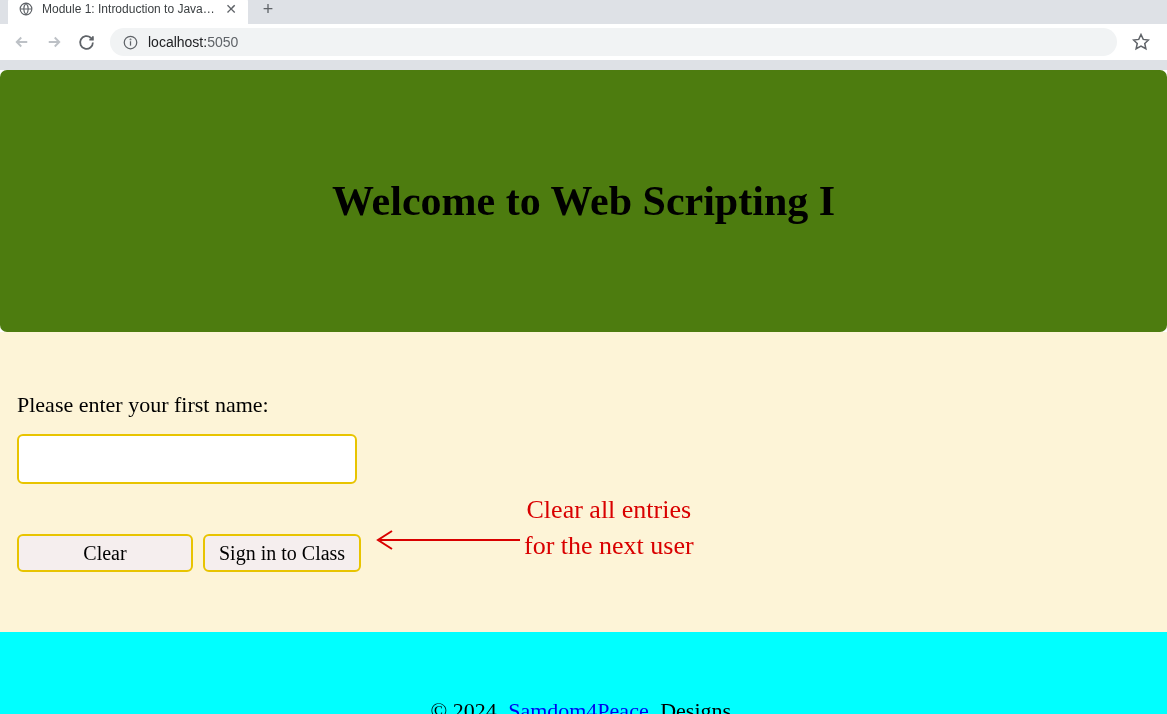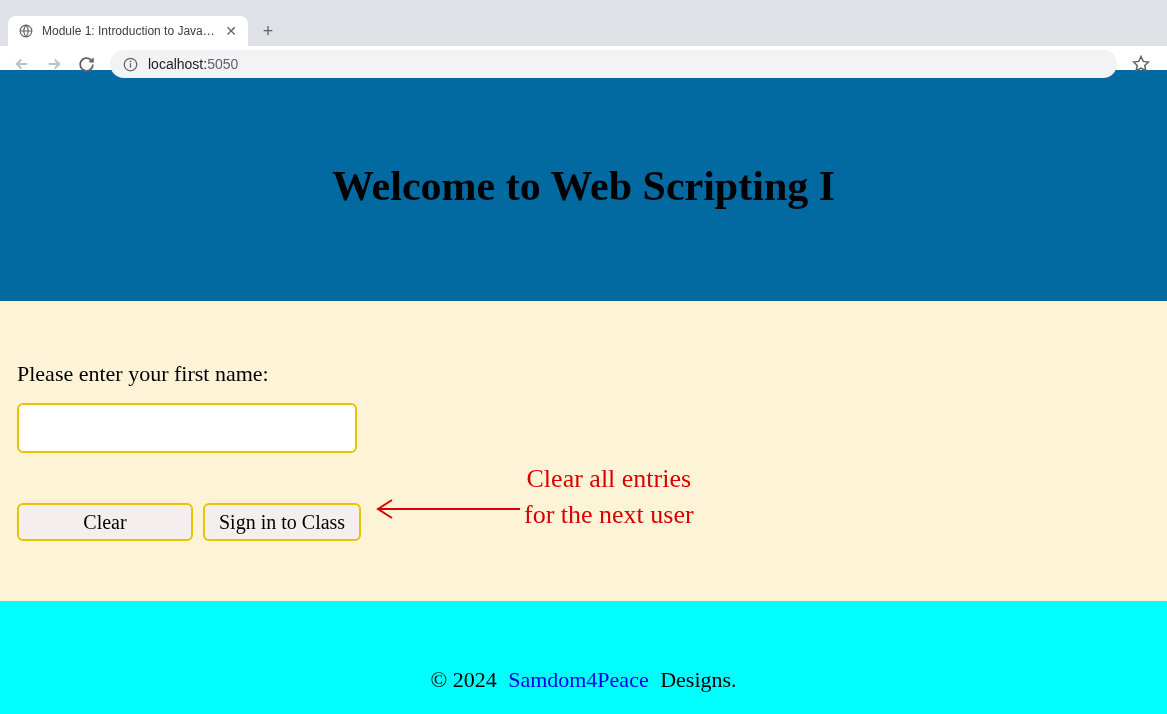--- a/index.html
+++ b/index.html
@@ -10,21 +10,21 @@
       overflow: hidden;
       background: #fff;
     }
     
     
     .browser-chrome {
       background: #dee1e6;
       height: 70px;
     }
     .tab-bar {
-      height: 46px;
+      height: 24px;
       display: flex;
       align-items: flex-end;
       padding-left: 8px;
     }
     .tab {
       background: #fff;
       height: 30px;
       width: 240px;
       border-radius: 8px 8px 0 0;
       display: flex;
@@ -117,25 +117,26 @@
       justify-content: center;
       color: #5f6368;
       margin-right: 4px;
     }
     
     
     .page {
       width: 100%;
     }
     .header-banner {
-      background: #0369a1;
-      height: 231px;
-      display: flex;
-      align-items: center;
-      justify-content: center;
+      background: #4d7c0f;
+      height: 262px;
+      display: flex;
+      align-items: center;
+      justify-content: center;
+      border-radius: 7px;
     }
     .header-banner h1 {
       font-family: "Times New Roman", serif;
       font-size: 42px;
       font-weight: bold;
       color: #000;
     }
     .form-section {
       background: #fdf4d7;
       padding: 60px 36px 60px 17px;

